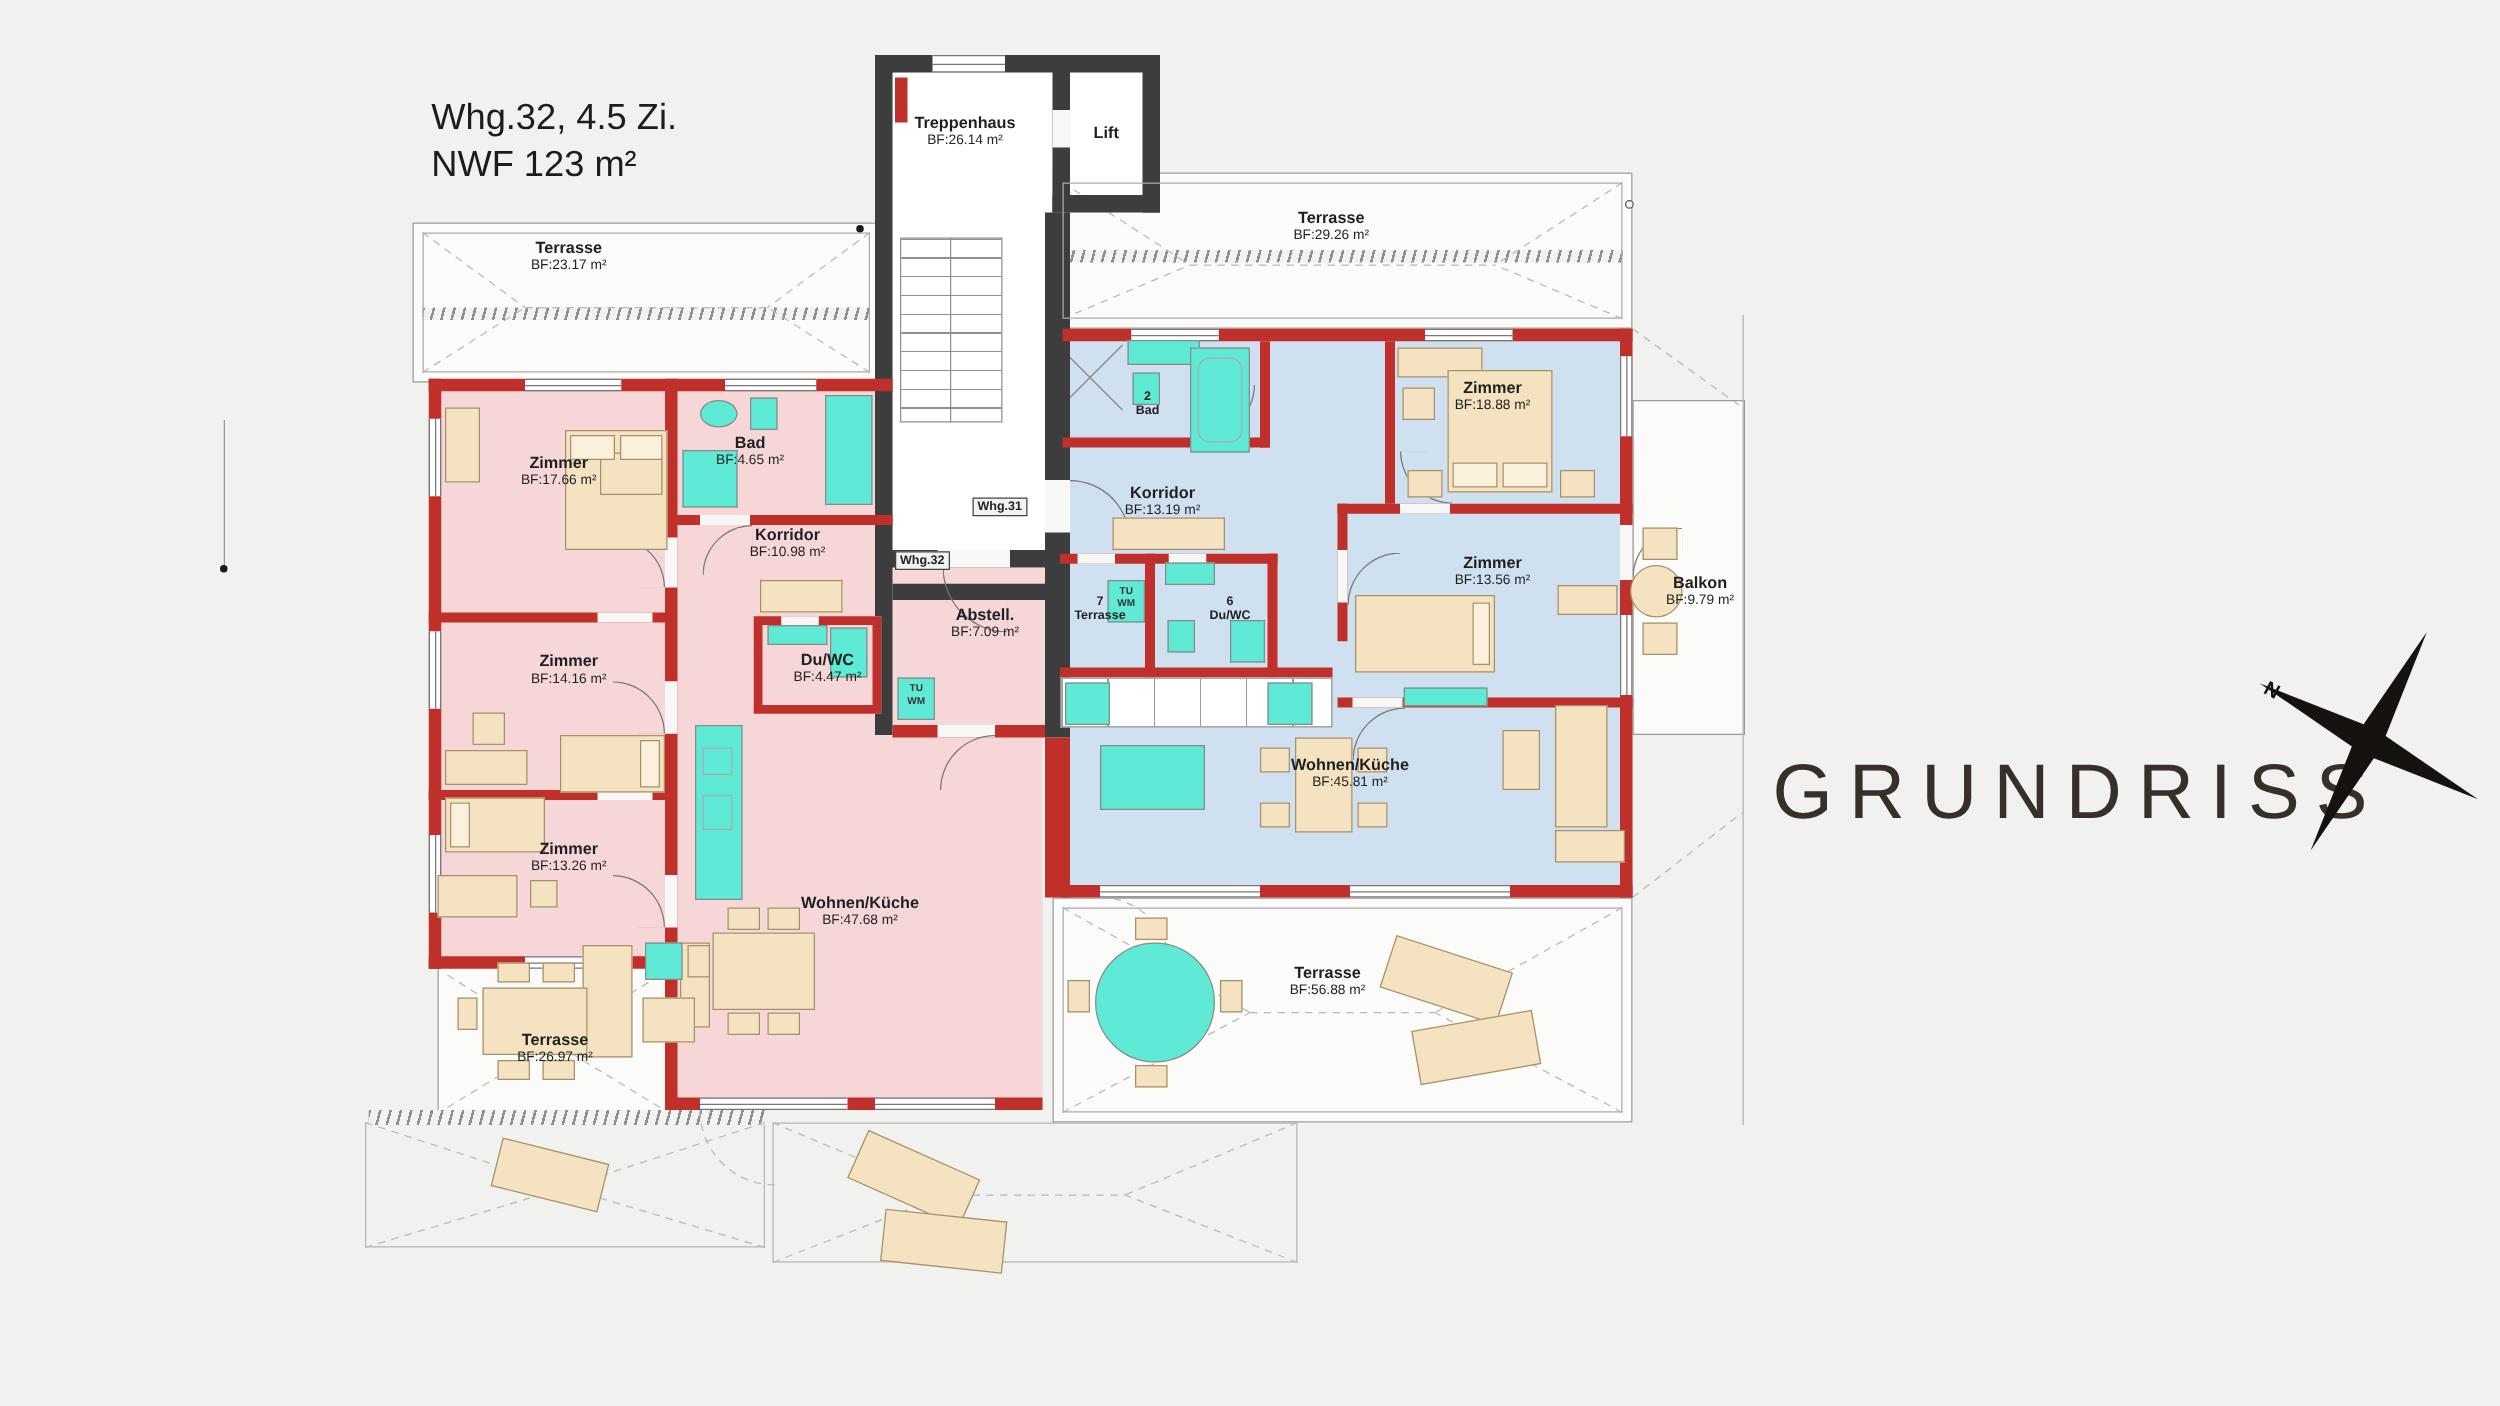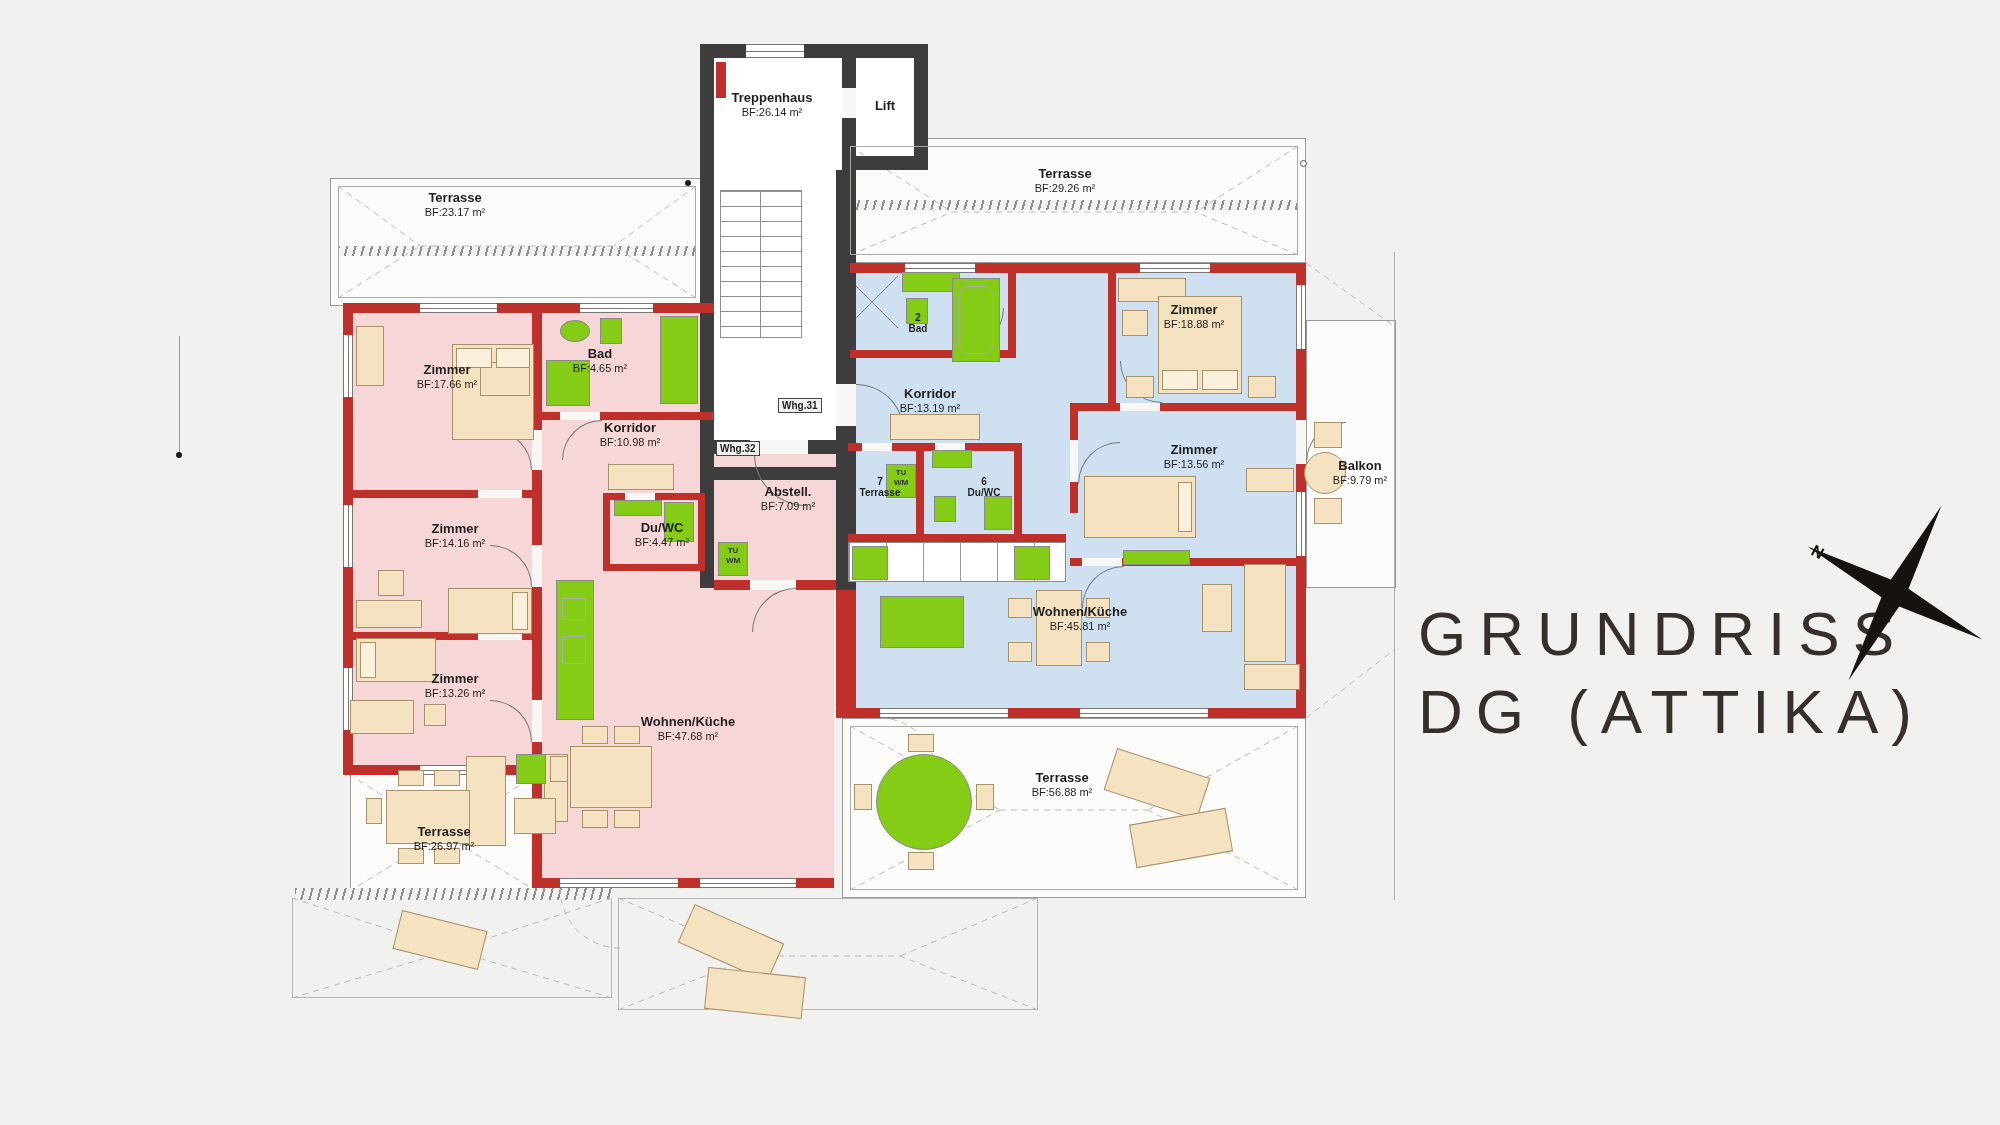--- a/index.html
+++ b/index.html
@@ -4,21 +4,21 @@
 <style>
   html,body{margin:0;padding:0;background:#e8e8e6;}
   #canvas{position:relative;width:2000px;height:1125px;background:#f1f1ef;overflow:hidden;
           font-family:"Liberation Sans",sans-serif;}
   .a{position:absolute;box-sizing:border-box;}
   .wd{background:#3e3d3d;z-index:10;}
   .wr{background:#c0302b;z-index:10;}
   .fp{background:#f7d6d8;z-index:2;}
   .fb{background:#cfe0f0;z-index:2;}
   .furn{background:#f4e2c0;border:1px solid #a6916b;z-index:14;}
-  .fix{background:#84cc16;border:1px solid #8a8a8a;z-index:14;}
+  .fix{background:#5eead4;border:1px solid #8a8a8a;z-index:14;}
   .tin{border:1px solid #ababab;background:transparent;z-index:15;}
   .terr{background:#fbfbf9;border:1px solid #9a9a9a;z-index:3;}
   .gap{background:#f7f7f5;z-index:11;}
   .winh{background:#fff;border-top:1px solid #777;border-bottom:1px solid #777;z-index:12;}
   .winh::after{content:"";position:absolute;left:0;right:0;top:50%;border-top:1px solid #777;}
   .winv{background:#fff;border-left:1px solid #777;border-right:1px solid #777;z-index:12;}
   .winv::after{content:"";position:absolute;top:0;bottom:0;left:50%;border-left:1px solid #777;}
   .hatch{background:repeating-linear-gradient(105deg,#8f8f8f 0 2px,#f2f2f0 2px 8px);z-index:6;}
   .treads{border:1px solid #8f8f8f;background:#fff repeating-linear-gradient(to bottom,#8f8f8f 0 1px,transparent 1px 15px);z-index:12;}
   .ctr{background:#fff repeating-linear-gradient(to right,#9a9a9a 0 1px,transparent 1px 37px);border:1px solid #8a8a8a;z-index:13;}
@@ -38,23 +38,26 @@
   .circ{border:1px solid #555;border-radius:50%;background:#f7f7f5;z-index:20;}
   svg.lines{position:absolute;left:0;top:0;z-index:8;}
   svg.lines .dash{stroke:#b9b9b9;stroke-width:1;fill:none;stroke-dasharray:6 5;}
   svg.lines .xl{stroke:#8a8a8a;stroke-width:1;fill:none;}
 </style>
 </head>
 <body>
 
 <div id="canvas">
 
+  <div class="a hdr" style="left:345px;top:76px">
+    <div>Whg.32, 4.5 Zi.</div>
+    <div>NWF 123 m²</div>
+  </div>
 
   <div class="a brand1" style="left:1418px;top:600px">GRUNDRISS</div>
-  <div class="a brand1" style="left:1418px;top:678px">DG (ATTIKA)</div>
 
   <svg class="a" style="left:1790px;top:488px;z-index:40" width="210" height="210" viewBox="0 0 210 210">
     <g transform="rotate(28 105 105)">
       <polygon points="105,6 115,95 204,105 115,115 105,204 95,115 6,105 95,95" fill="#161210"></polygon>
     </g>
     <text x="20" y="66" font-size="16" font-weight="bold" fill="#161210" transform="rotate(28 20 66)">N</text>
   </svg>
 
   <div class="a terr" style="left:330px;top:178px;width:374px;height:128px"></div>
   <div class="a tin" style="left:338px;top:186px;width:358px;height:112px"></div>

